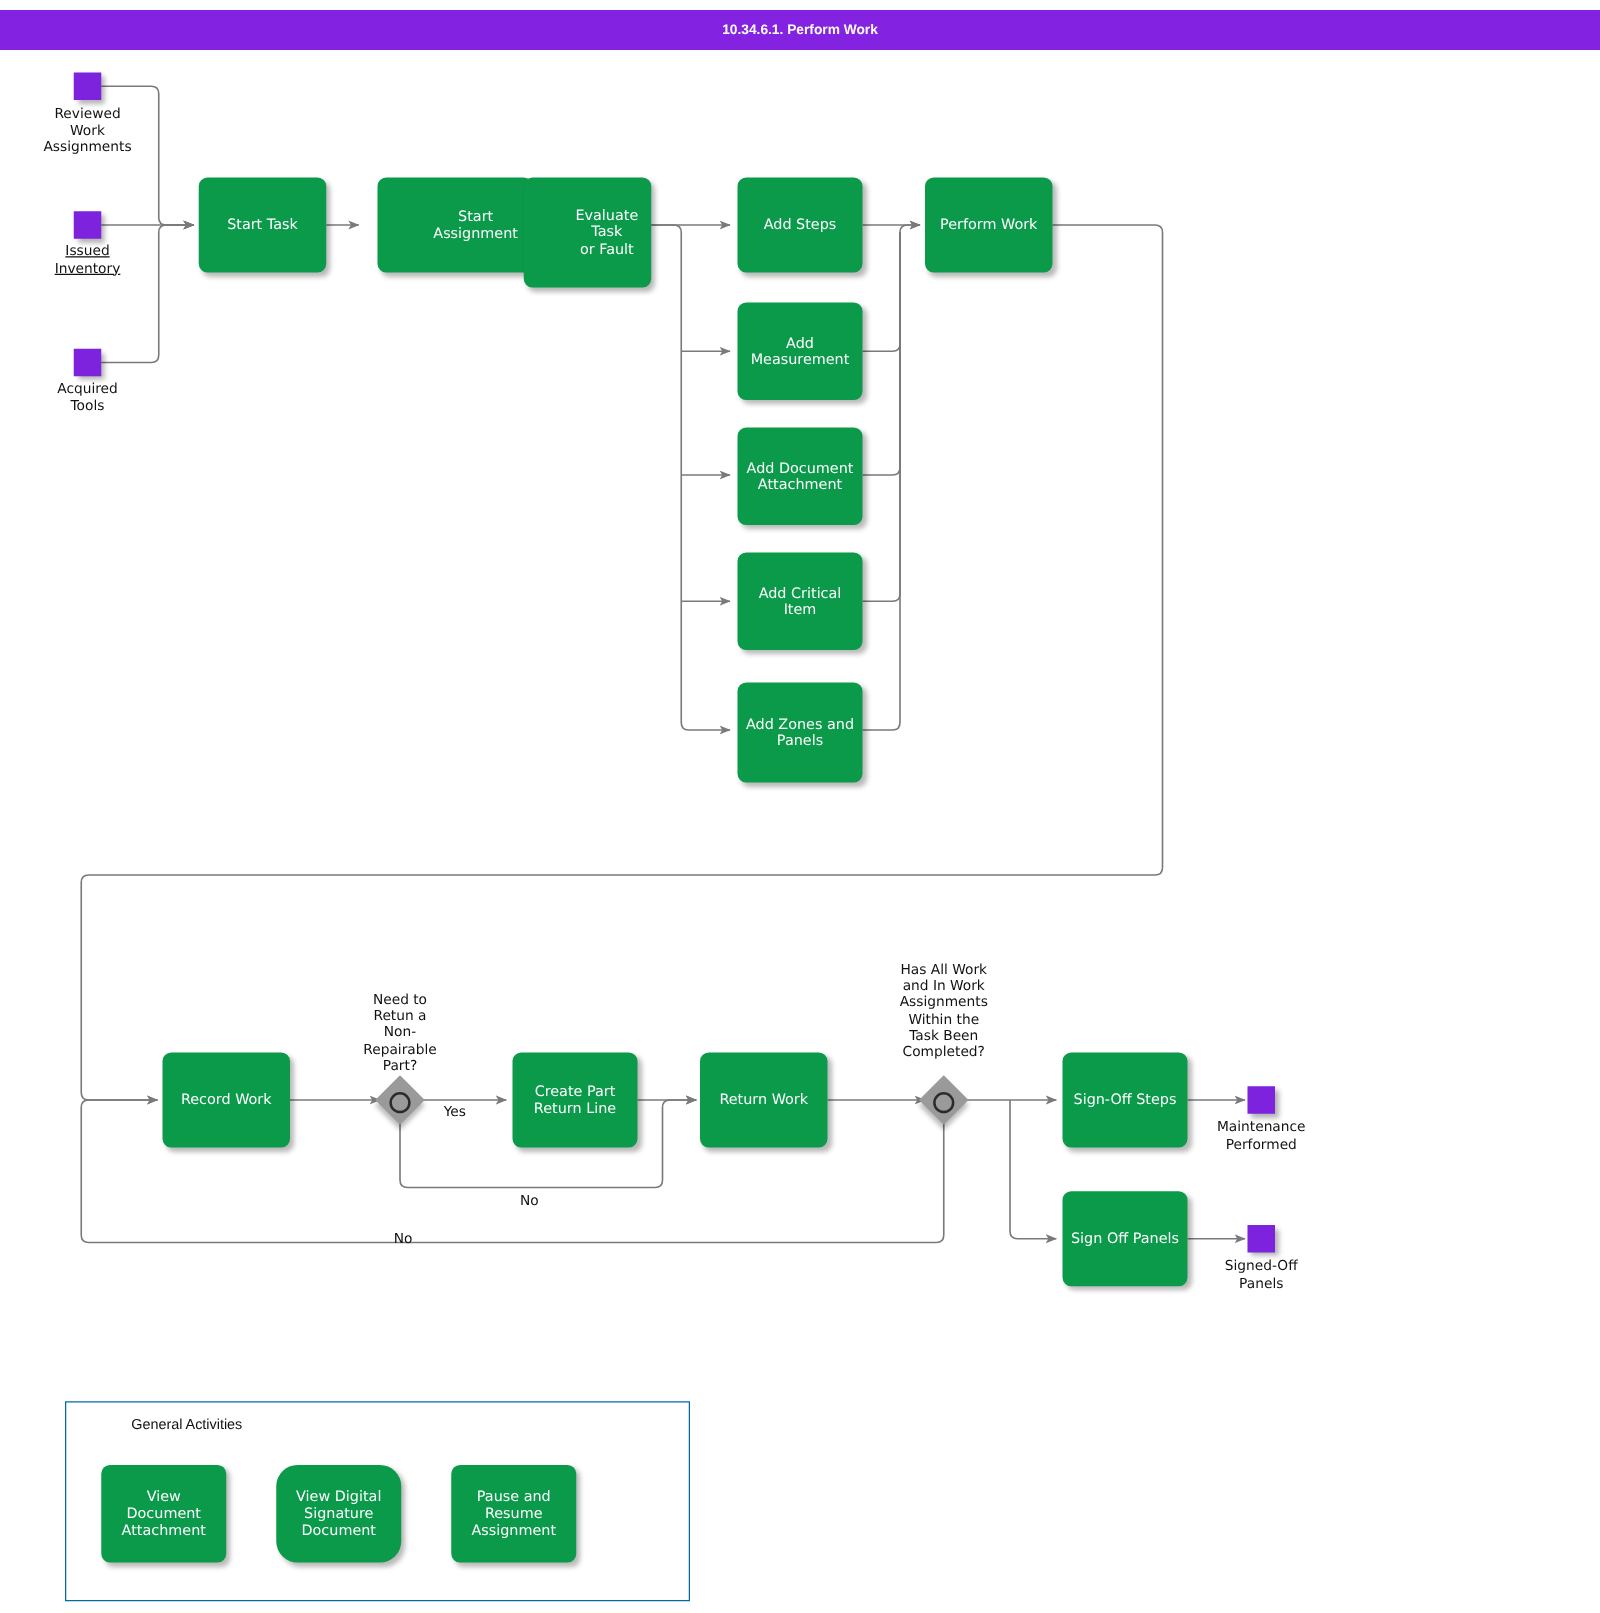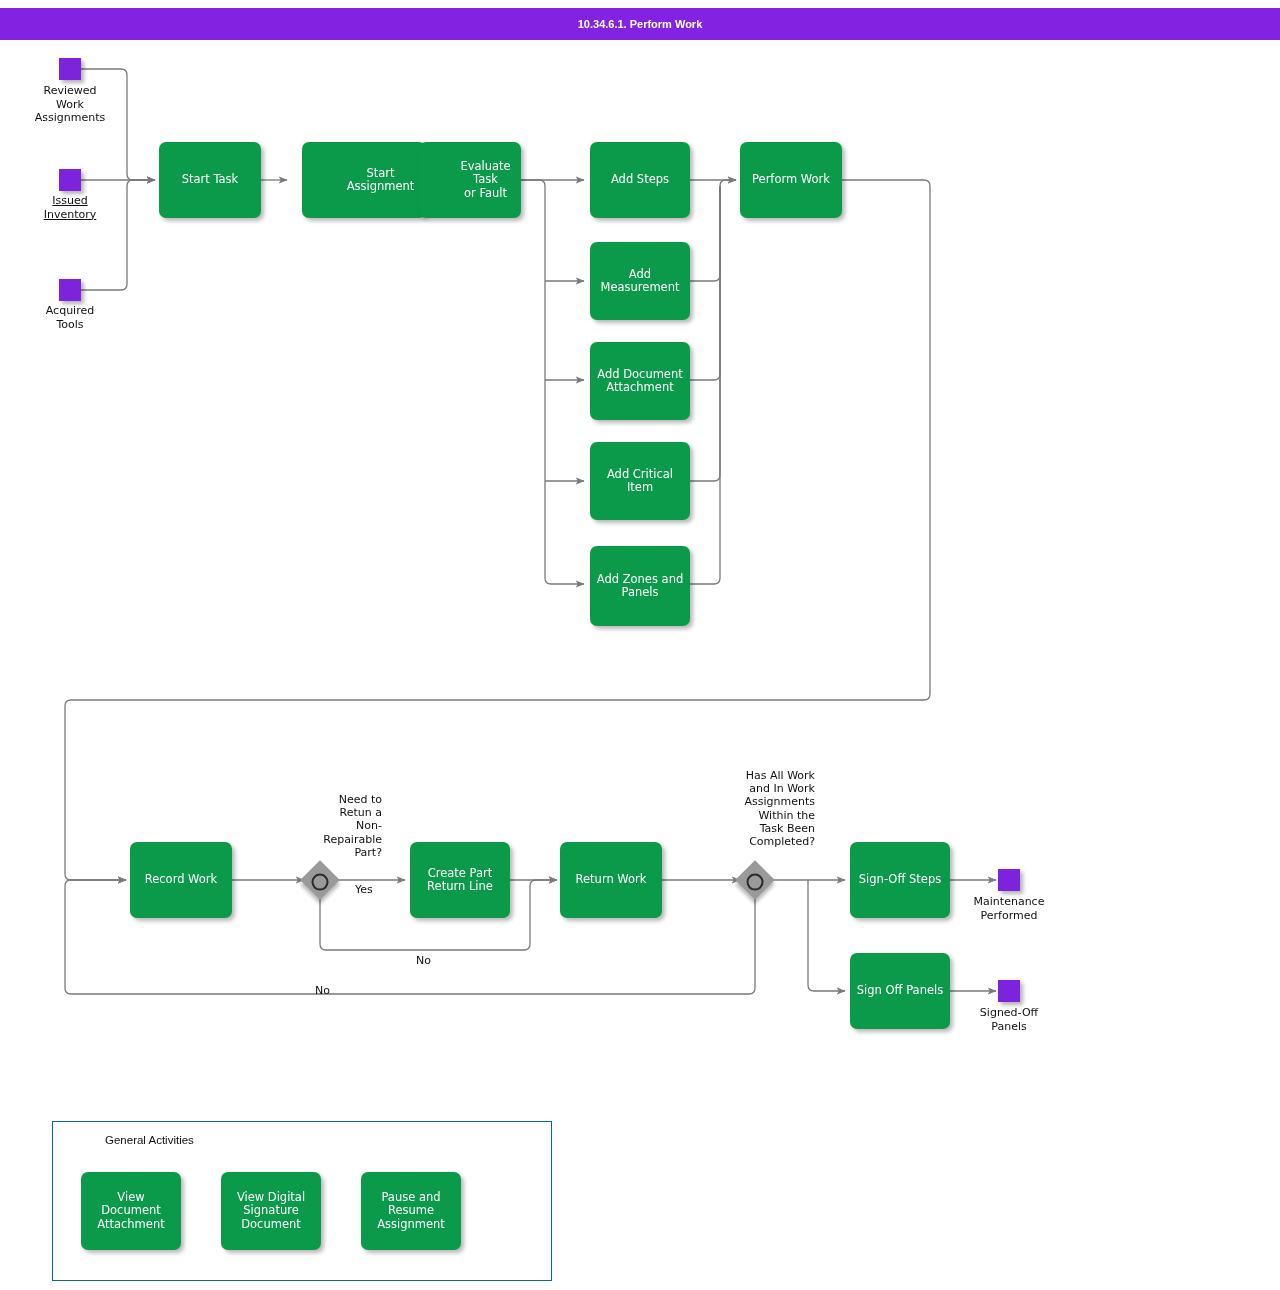--- a/index.html
+++ b/index.html
@@ -99,21 +99,21 @@
     width: 13px;
     height: 13px;
     margin-left: -7.5px;
     margin-top: -7.5px;
     border: 2px solid #2b2b2b;
     border-radius: 50%;
     background: #9A9A9A;
   }
   .gateway-label {
     position: absolute;
-    text-align: right;
+    text-align: center;
     font-size: 11px;
     line-height: 13.2px;
     color: #111111;
     font-family: "DejaVu Sans", sans-serif;
     white-space: pre-line;
   }
 
   
   .edge-label {
     position: absolute;
@@ -216,21 +216,21 @@
 
 <div class="node" style="left:159px; top:142px; width:102px; height:76px;">
   <span class="node-label">Start Task</span>
 </div>
 
 <div class="node" style="left:302px; top:142px; width:124px; height:76px;padding-left:38px;">
   <span class="node-label">Start
 Assignment</span>
 </div>
 
-<div class="node" style="left:419px; top:142px; width:102px; height:76px;padding-left:36px;">
+<div class="node" style="left:419px; top:142px; width:102px; height:88px;padding-left:36px;">
   <span class="node-label">Evaluate Task
 or Fault</span>
 </div>
 
 <div class="node" style="left:590px; top:142px; width:100px; height:76px;">
   <span class="node-label">Add Steps</span>
 </div>
 
 <div class="node" style="left:590px; top:242px; width:100px; height:78px;">
   <span class="node-label">Add
@@ -305,21 +305,21 @@
 Panels</div>
 
 <div id="general-group">
   <span class="group-title">General Activities</span>
 
   <div class="node" style="left:28px; top:50px; width:100px; height:78px;">
     <span class="node-label">View Document
 Attachment</span>
   </div>
 
-  <div class="node" style="left:168px; top:50px; width:100px; height:78px;">
+  <div class="node" style="left:168px; top:50px; width:100px; height:78px;border-radius:17px;">
     <span class="node-label">View Digital
 Signature
 Document</span>
   </div>
 
   <div class="node" style="left:308px; top:50px; width:100px; height:78px;">
     <span class="node-label">Pause and
 Resume
 Assignment</span>
   </div>

